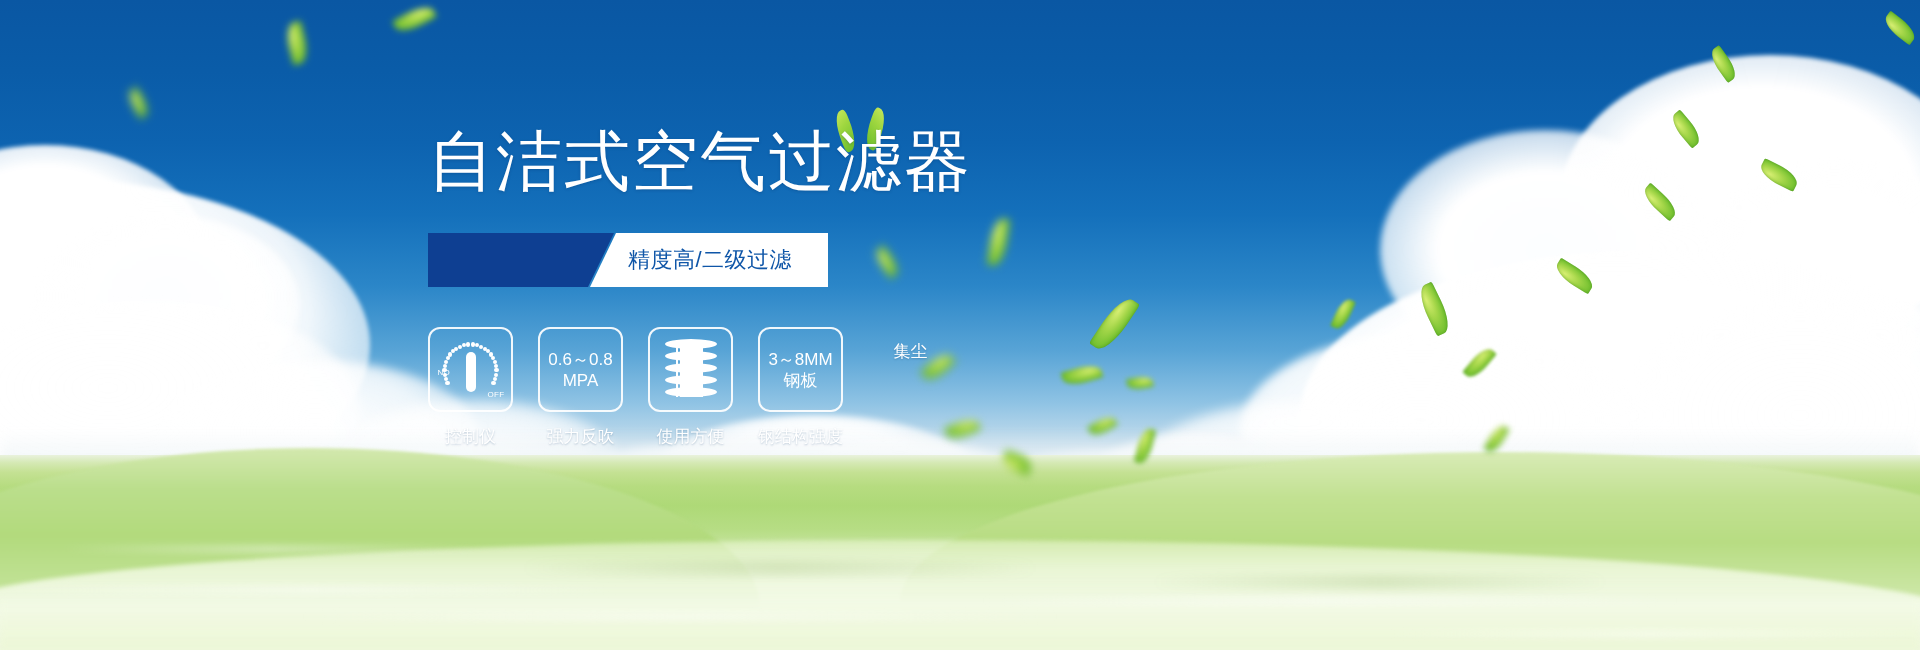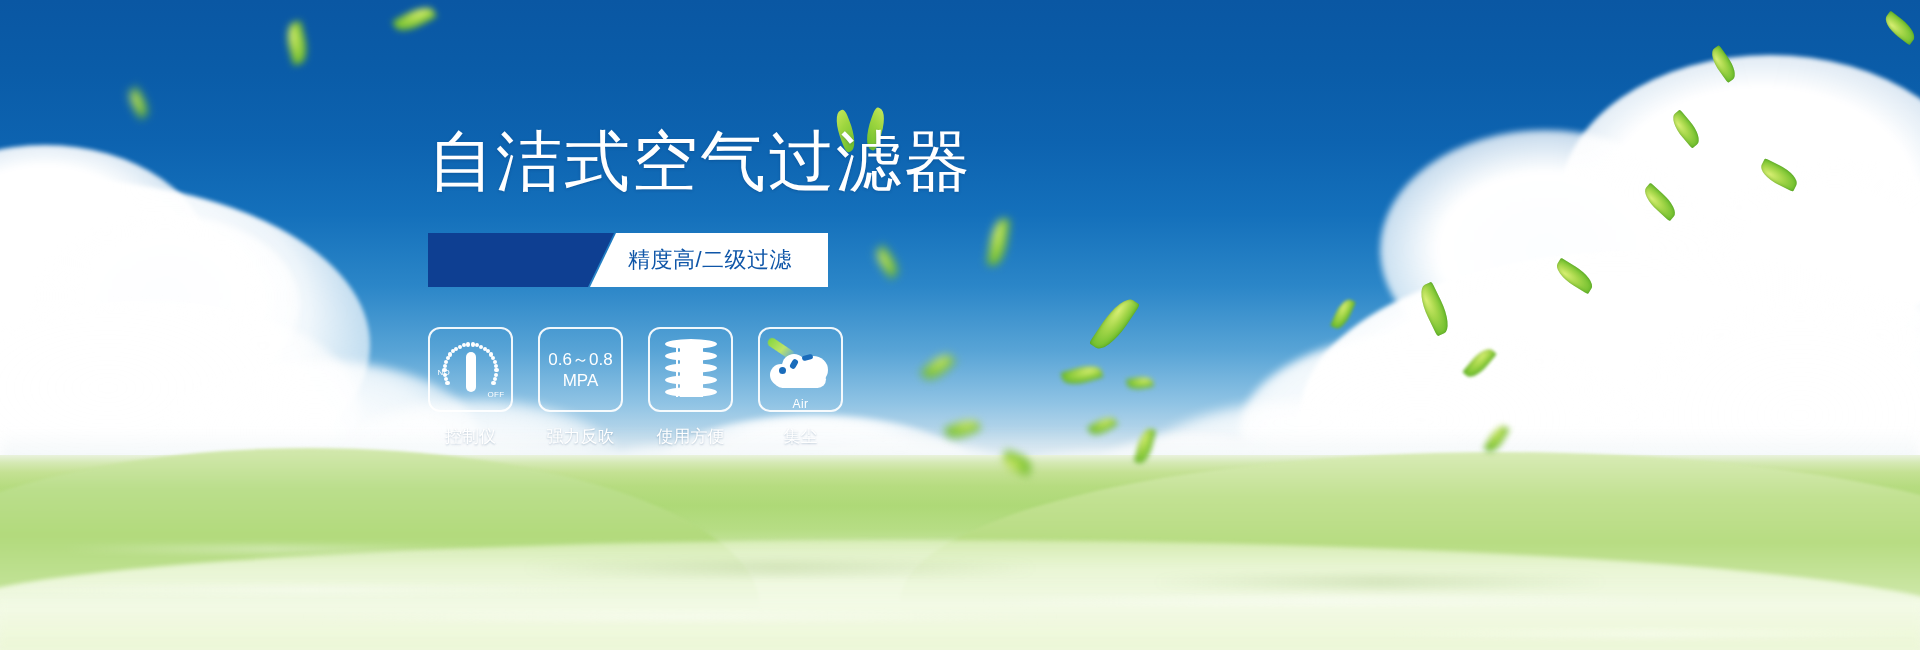--- a/index.html
+++ b/index.html
@@ -432,33 +432,27 @@
             <div class="disc" style="top:0px;"></div>
             <div class="disc" style="top:12px;"></div>
             <div class="disc" style="top:24px;"></div>
             <div class="disc" style="top:36px;"></div>
             <div class="disc" style="top:48px;"></div>
           </div>
         </div>
         <div class="flabel">使用方便</div>
       </div>
 
-
       <div class="feature">
         <div class="fbox">
-          <div class="cloudicon">
-            <div class="ray"></div>
-            <div class="puff" style="left:0px;  top:16px; width:22px; height:22px;"></div>
-            <div class="puff" style="left:12px; top:6px;  width:24px; height:24px;"></div>
-            <div class="puff" style="left:28px; top:8px;  width:30px; height:28px;"></div>
-            <div class="base"></div>
-            <div class="notch" style="left:9px;  top:19px; width:7px;  height:7px;"></div>
-            <div class="notch" style="left:21px; top:11px; width:6px;  height:10px; border-radius:3px; transform:rotate(30deg);"></div>
-            <div class="notch" style="left:32px; top:7px;  width:11px; height:5px;  border-radius:3px; transform:rotate(-14deg);"></div>
-            <div class="airtxt">Air</div>
-          </div>
+          <div class="fbox-text">3～8MM</div>
+          <div class="fbox-text">钢板</div>
         </div>
+        <div class="flabel">钢结构强度</div>
+      </div>
+
+      <div class="feature">
         <div class="flabel">集尘</div>
       </div>
 
     </div>
   </div>
 </div>
 
 </body></html>

